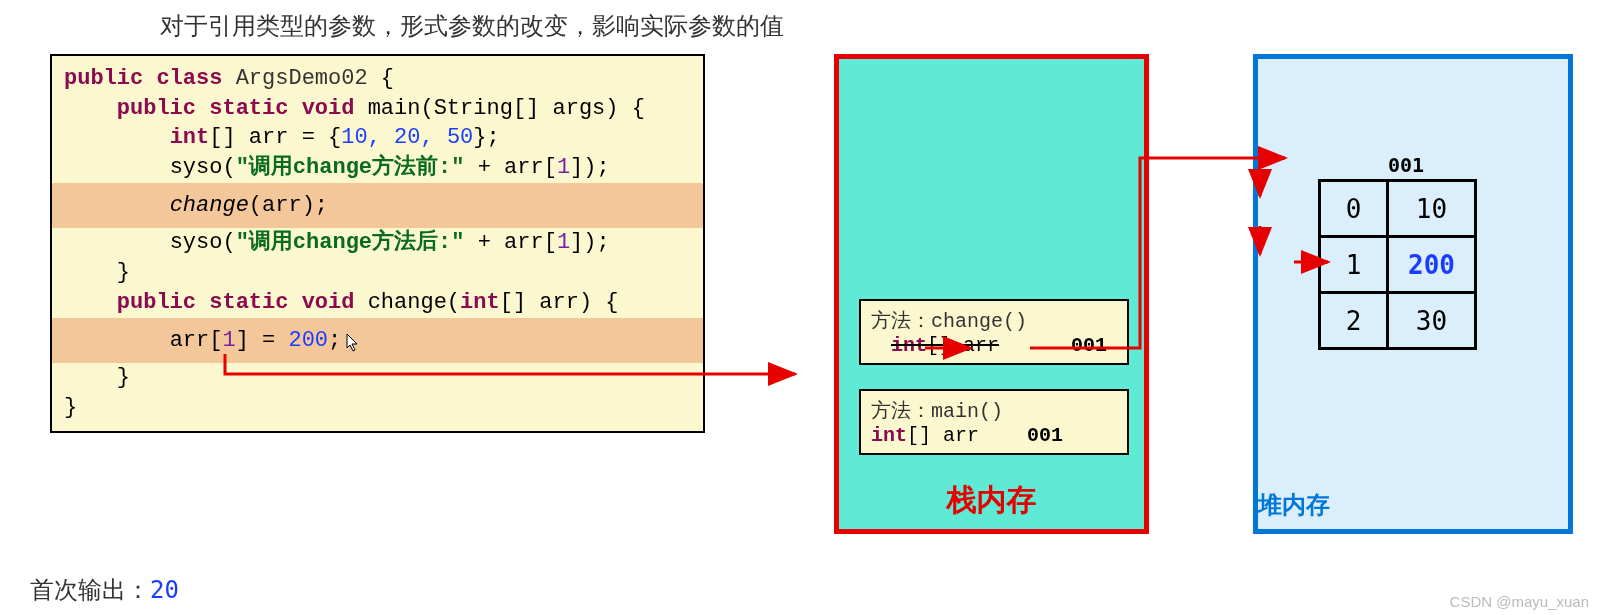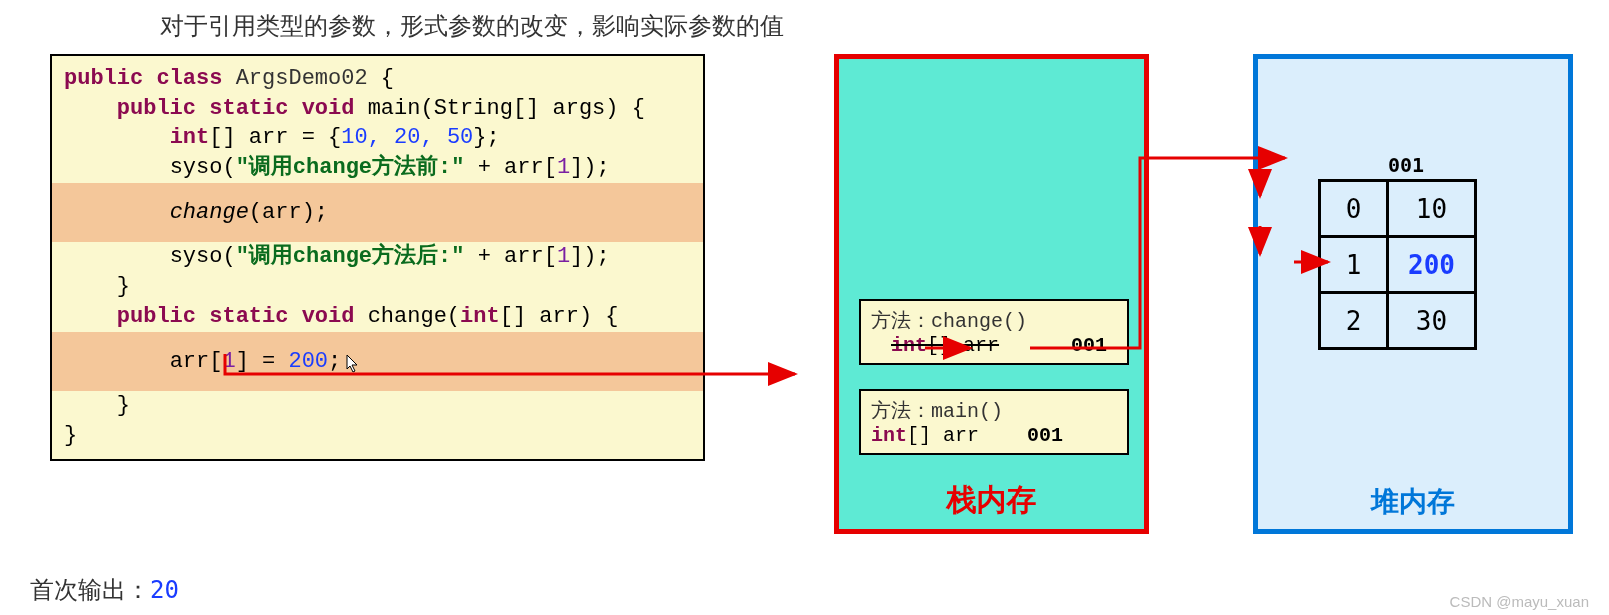--- a/index.html
+++ b/index.html
@@ -28,21 +28,21 @@
       background: #fbf8cf;
       width: 655px;
       padding: 8px 12px;
       font-family: Consolas, "Courier New", monospace;
       font-size: 22px;
       line-height: 1.35;
       position: relative;
       margin-left: 20px;
     }
     .code-line { white-space: pre; position: relative; }
-    .hl { background: #f4c79a; display: block; margin: 0 -12px; padding: 15px 12px; }
+    .hl { background: #f4c79a; display: block; margin: 0 -12px; padding: 8px 12px; }
     .kw-public { color: #8b0a50; font-weight: bold; }
     .kw-class { color: #8b0a50; font-weight: bold; }
     .kw-int { color: #8b0a50; font-weight: bold; }
     .num { color: #1a3cff; }
     .str { color: #0a6b1e; font-weight: bold; }
     .ident { color: #333; }
     .italic { font-style: italic; }
     .brack-num { color: #7a1fa2; }
     .cursor-icon {
       display: inline-block;
@@ -112,26 +112,25 @@
       height: 56px;
       text-align: center;
       font-size: 26px;
       font-family: Consolas, monospace;
       background: #dbeefc;
     }
     .heap-table td.idx { width: 68px; }
     .val-changed { color: #1a3cff; font-weight: bold; }
     .heap-label {
       color: #0077d9;
-      font-size: 28px;
+      font-size: 24px;
       font-weight: bold;
       position: absolute;
       bottom: 8px;
       width: 100%;
-      text-align: center;
     }
     .output {
       margin-top: 40px;
       margin-left: 0px;
       font-size: 24px;
     }
     .output-label { color: #333; }
     .output-value { color: #1a3cff; font-family: Consolas, monospace; }
     .watermark {
       position: absolute;

